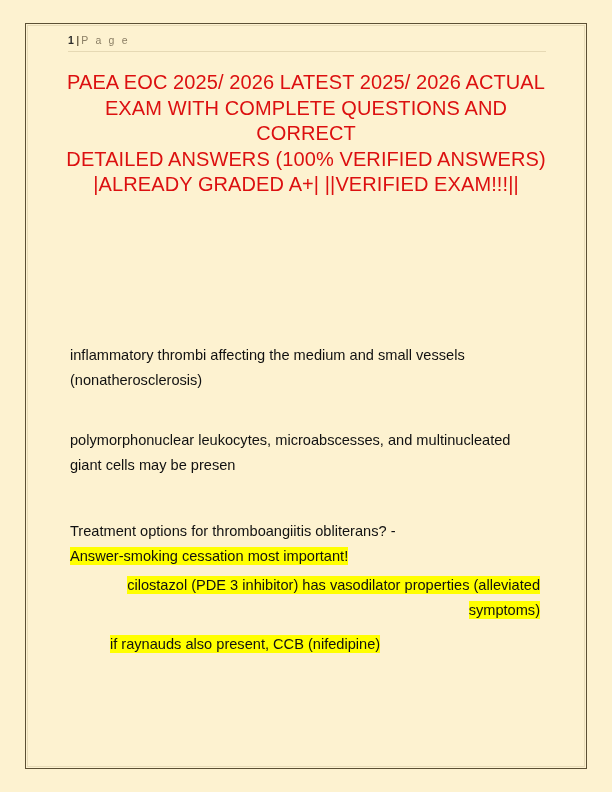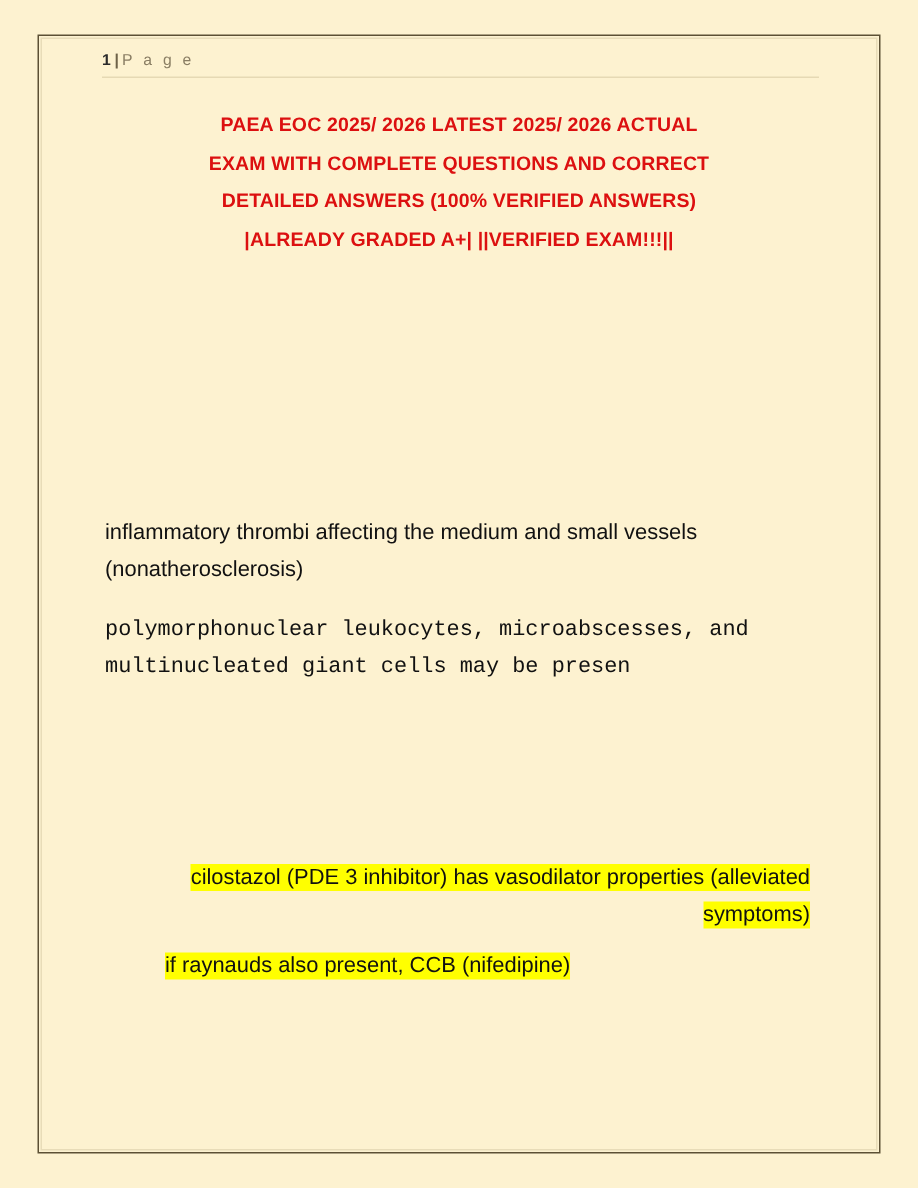--- a/index.html
+++ b/index.html
@@ -84,22 +84,22 @@
   }
   .title-block {
     position: absolute;
     left: 62px;
     top: 70px;
     width: 488px;
     text-align: center;
   }
   .title-line {
     color: #DC1010;
-    font-weight: bold;
-    font-size: 13px;
+    font-weight: normal;
+    font-size: 20px;
     line-height: 25.5px;
     letter-spacing: 0.1px;
   }
   .body-block {
     position: absolute;
     left: 70px;
     width: 470px;
   }
   .para {
     font-size: 14.6px;
@@ -108,21 +108,21 @@
     margin: 0;
   }
   .para .hl {
     background: #FFFF00;
     box-decoration-break: clone;
     -webkit-box-decoration-break: clone;
     padding: 1px 0;
   }
   .p1 { top: 233px; }
   .p2 { top: 343px; }
-  .p3 { top: 408px; font-family: Liberation Mono, monospace; }
+  .p3 { top: 428px; }
   .p4 { top: 519px; }
   .p5 { top: 573px; text-align: right; }
   .p6 { top: 632px; padding-left: 40px; }
 </style>
 </head>
 <body>
 
 <div class="page">
 
   <div class="page-border"></div>
@@ -144,20 +144,23 @@
 
 
     <div class="body-block p2">
       <p class="para">inflammatory thrombi affecting the medium and small vessels (nonatherosclerosis)</p>
     </div>
 
     <div class="body-block p3">
       <p class="para">polymorphonuclear leukocytes, microabscesses, and multinucleated giant cells may be presen</p>
     </div>
 
+    <div class="body-block p4">
+      <p class="para"><span>Treatment options for thromboangiitis obliterans? -</span><br><span class="hl">Answer-smoking cessation most important!</span></p>
+    </div>
 
     <div class="body-block p5">
       <p class="para"><span class="hl">cilostazol (PDE 3 inhibitor) has vasodilator properties (alleviated symptoms)</span></p>
     </div>
 
     <div class="body-block p6">
       <p class="para"><span class="hl">if raynauds also present, CCB (nifedipine)</span></p>
     </div>
 
   </div>

